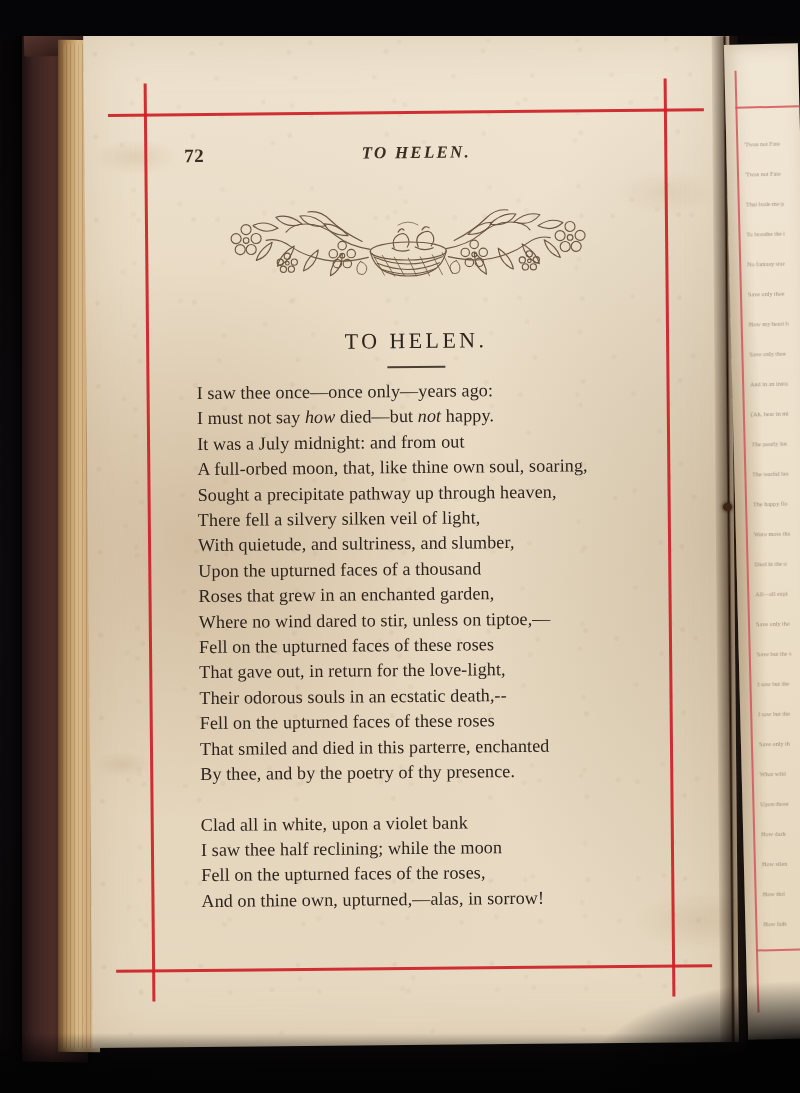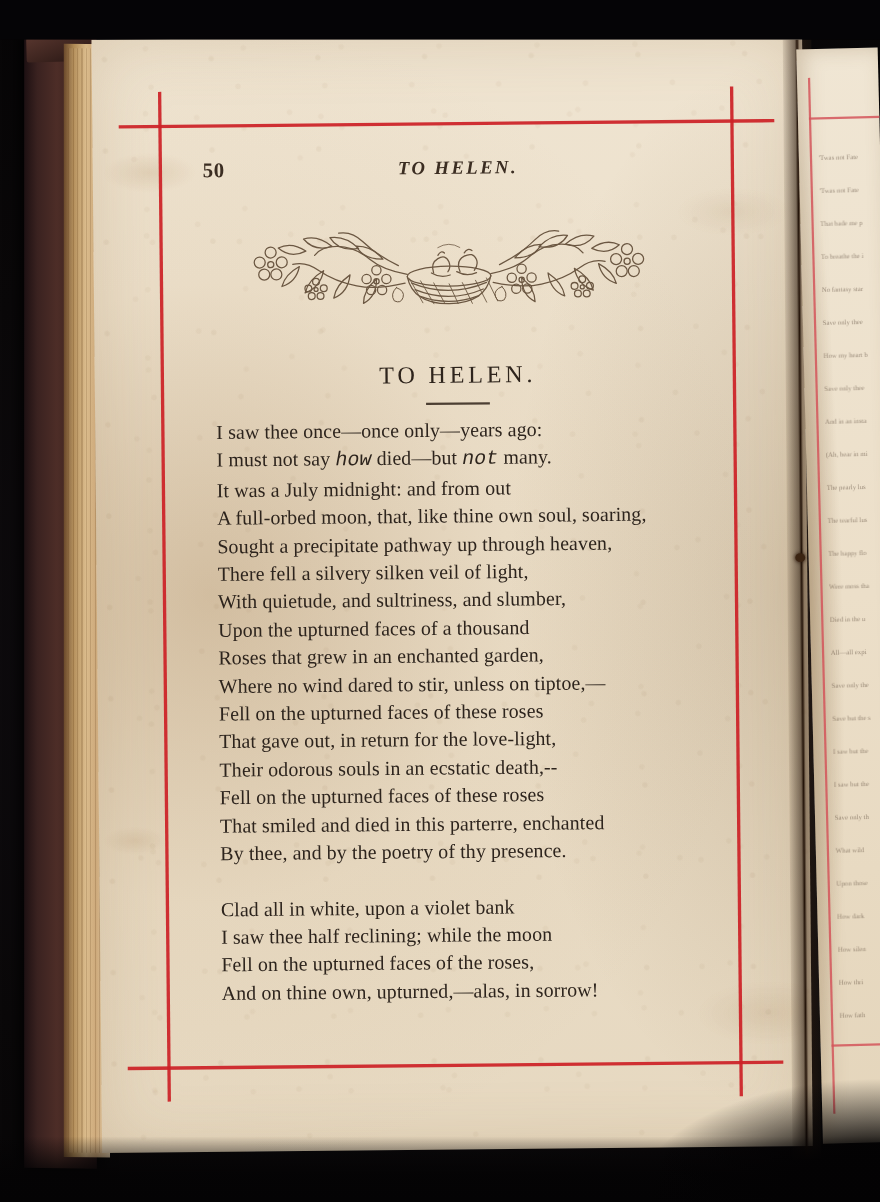--- a/index.html
+++ b/index.html
@@ -72,21 +72,21 @@
 
   .poem-title{position:absolute;left:0;right:0;top:295px;text-align:center;
       font-size:22px;letter-spacing:3.4px;color:#2e241c;padding-left:14px;}
   .title-rule{position:absolute;left:50%;top:333px;transform:translateX(-50%);
       width:58px;height:2px;background:#3b2d22;opacity:.9;margin-left:7px;}
 
   .poem{position:absolute;left:110px;top:346px;width:520px;color:#2d241d;
       font-size:18.1px;line-height:25.4px;letter-spacing:.1px;}
   .poem .line{white-space:pre;}
   .poem .stanza-gap{height:25px;}
-  .poem em{font-style:italic;font-family:Liberation Mono, monospace;}
+  .poem em{font-style:italic;}
 
   
   .gutter{position:absolute;left:716px;top:36px;width:26px;height:1018px;
       background:linear-gradient(90deg,
         rgba(60,38,20,.10) 0%, rgba(40,24,12,.55) 42%,
         #241409 50%, rgba(60,38,20,.45) 58%, rgba(120,90,55,.10) 100%);
       transform:rotate(-0.5deg);}
   .gutter-speck{position:absolute;left:723px;top:503px;width:9px;height:8px;border-radius:50%;
       background:#3b2412;box-shadow:0 0 3px 1px rgba(40,22,10,.6);}
 
@@ -124,21 +124,21 @@
 
   <div class="page-left">
     <div class="grain"></div>
     <div class="foxing"></div>
 
     <div class="rule h" style="left:24px;top:78px;width:596px;"></div>
     <div class="rule h" style="left:24px;top:934px;width:596px;"></div>
     <div class="rule v" style="left:60px;top:48px;height:918px;"></div>
     <div class="rule v" style="left:580px;top:48px;height:918px;"></div>
 
-    <div class="pagenum">50</div>
+    <div class="pagenum">72</div>
     <div class="runhead">
       <span class="runhead-shift">TO HELEN.</span>
     </div>
 
     <div class="ornament">
       <svg viewBox="0 0 372 92" fill="none" stroke="#6b5742" stroke-width="1.15" stroke-linecap="round" stroke-linejoin="round">
         <g>
 
           <ellipse cx="186" cy="50" rx="38" ry="9"></ellipse>
           <path d="M148 50 q5 25 38 25 q33 0 38 -25"></path>
@@ -231,21 +231,21 @@
           <path d="M138 60 q-6 6 -2 12 q6 3 8 -3 q2 -6 -6 -9z" stroke-width=".9"></path>
         </g>
       </svg>
     </div>
 
     <div class="poem-title">TO HELEN.</div>
     <div class="title-rule"></div>
 
     <div class="poem" id="poem-body">
         <div class="line"><span>I saw thee once—once only—years ago:</span></div>
-        <div class="line"><span>I must not say </span><em>how</em><span> died—but </span><em>not</em><span> many.</span></div>
+        <div class="line"><span>I must not say </span><em>how</em><span> died—but </span><em>not</em><span> happy.</span></div>
         <div class="line"><span>It was a July midnight: and from out</span></div>
         <div class="line"><span>A full-orbed moon, that, like thine own soul, soaring,</span></div>
         <div class="line"><span>Sought a precipitate pathway up through heaven,</span></div>
         <div class="line"><span>There fell a silvery silken veil of light,</span></div>
         <div class="line"><span>With quietude, and sultriness, and slumber,</span></div>
         <div class="line"><span>Upon the upturned faces of a thousand</span></div>
         <div class="line"><span>Roses that grew in an enchanted garden,</span></div>
         <div class="line"><span>Where no wind dared to stir, unless on tiptoe,—</span></div>
         <div class="line"><span>Fell on the upturned faces of these roses</span></div>
         <div class="line"><span>That gave out, in return for the love-light,</span></div>

